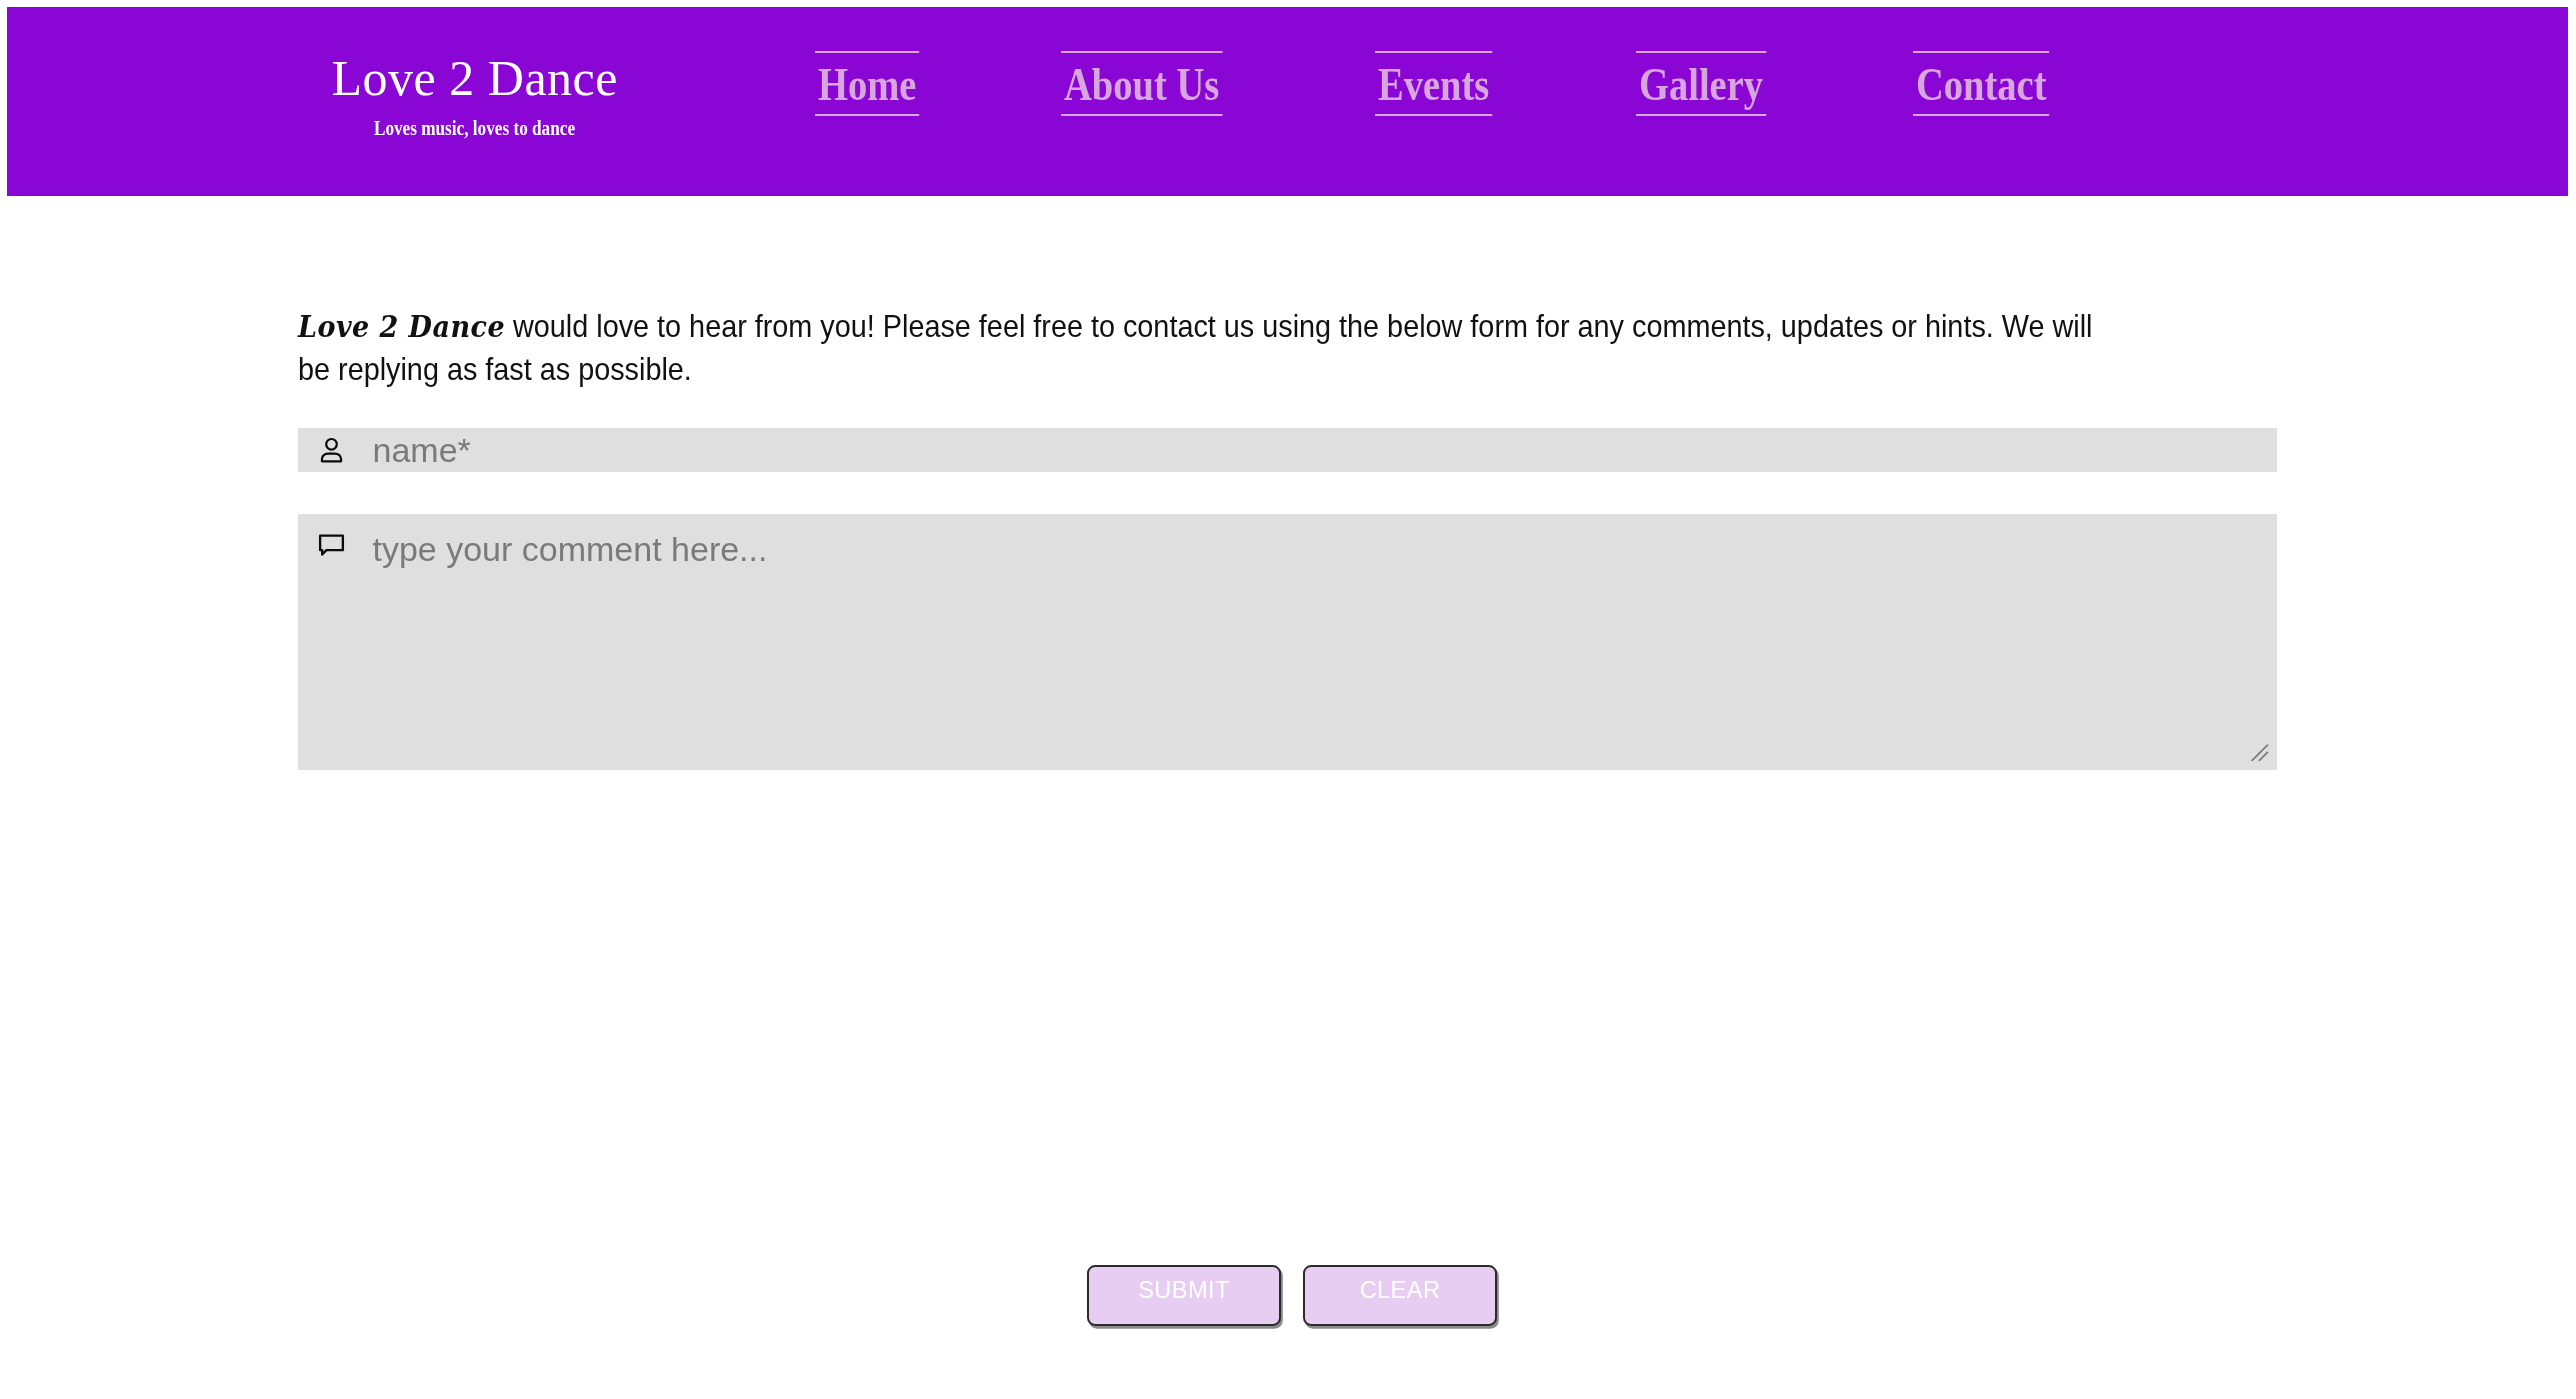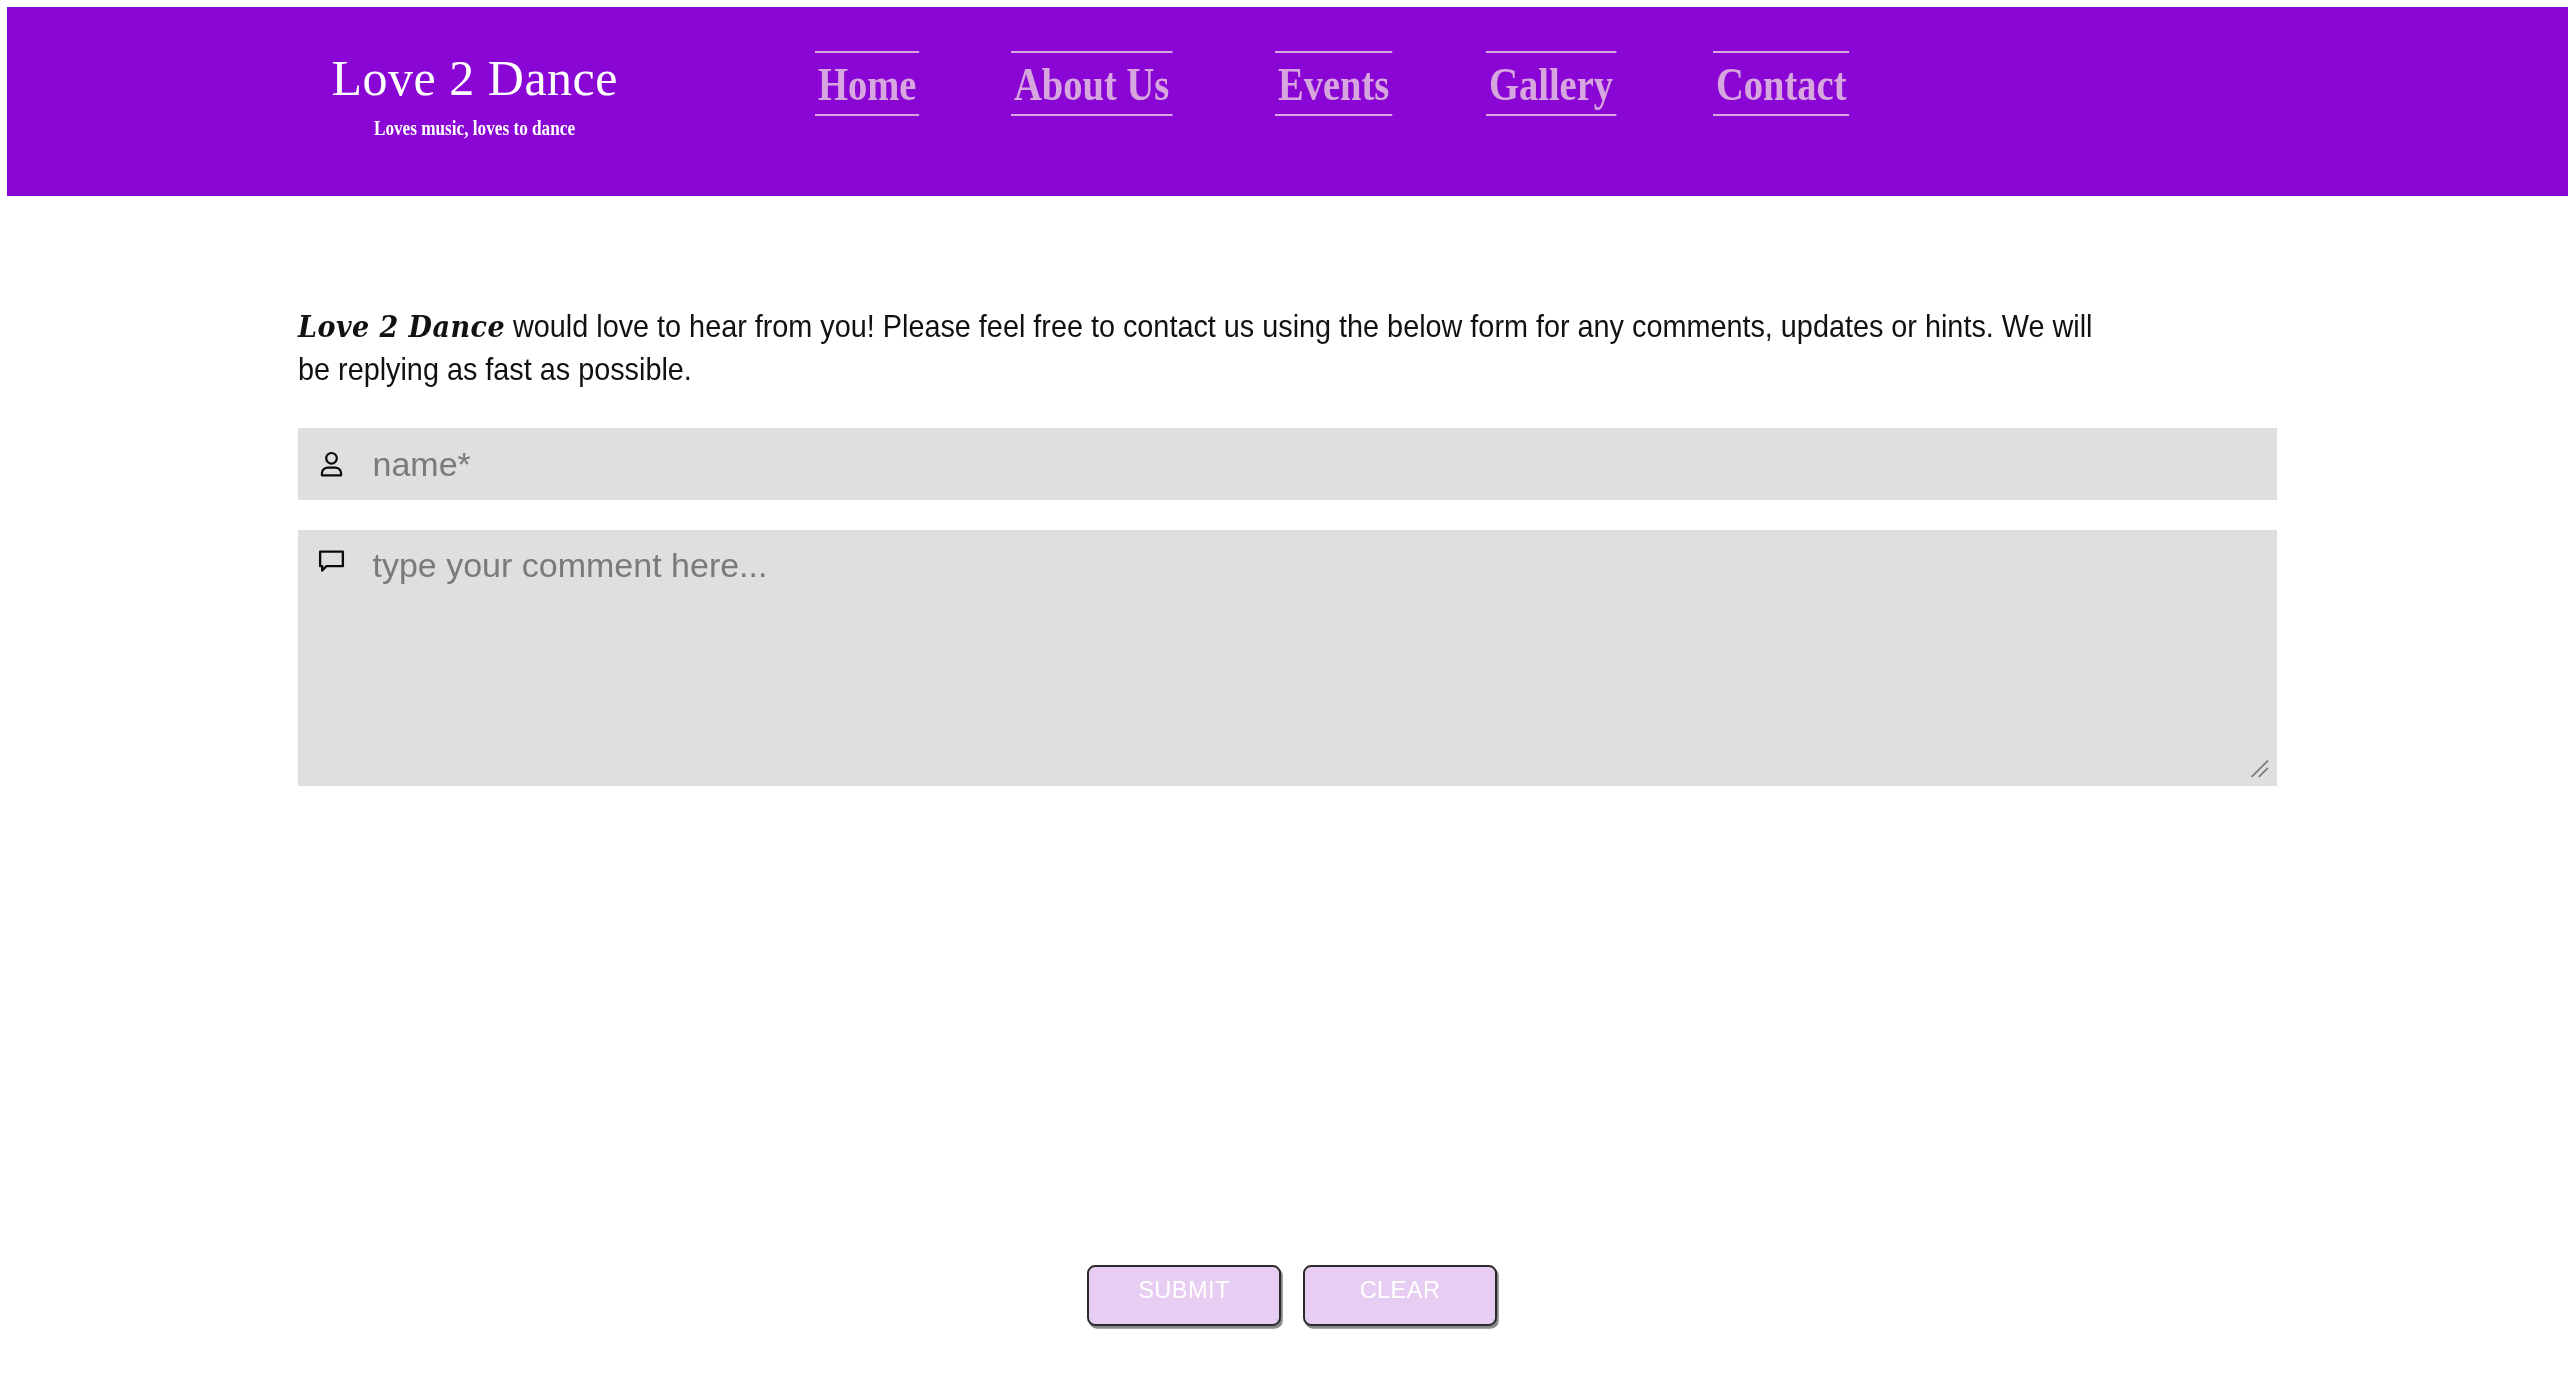--- a/index.html
+++ b/index.html
@@ -52,21 +52,21 @@
     transform: scaleX(0.86);
     transform-origin: center;
   }
 
   .main-nav {
     position: absolute;
     left: 808px;
     top: 44px;
     display: flex;
     align-items: flex-start;
-    gap: 68px;
+    gap: 118px;
   }
   .nav-item {
     font-family: "Liberation Serif", serif;
     font-weight: bold;
     font-size: 47px;
     line-height: 1.02;
     color: #D8A6DE;
     border-top: 2.7px solid #D8A6DE;
     border-bottom: 2.7px solid #D8A6DE;
     padding: 7.3px 3.6px 5.4px 3.6px;
@@ -107,22 +107,22 @@
   
   .contact-form {
     position: absolute;
     left: 298px;
     top: 232px;
     width: 1979px;
   }
   .field-row {
     position: relative;
     background: #DFDFDF;
-    height: 72px;
-    margin-bottom: 30px;
+    height: 44px;
+    margin-bottom: 42px;
     display: flex;
     align-items: center;
   }
   .field-icon {
     width: 60px;
     min-width: 60px;
     display: flex;
     align-items: center;
     justify-content: center;
     padding-left: 7.3px;

